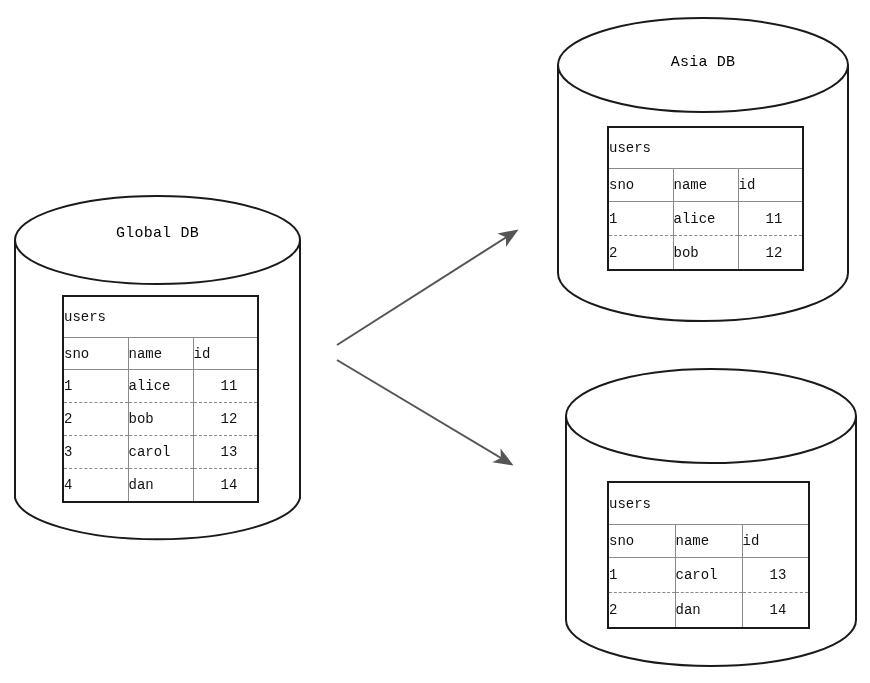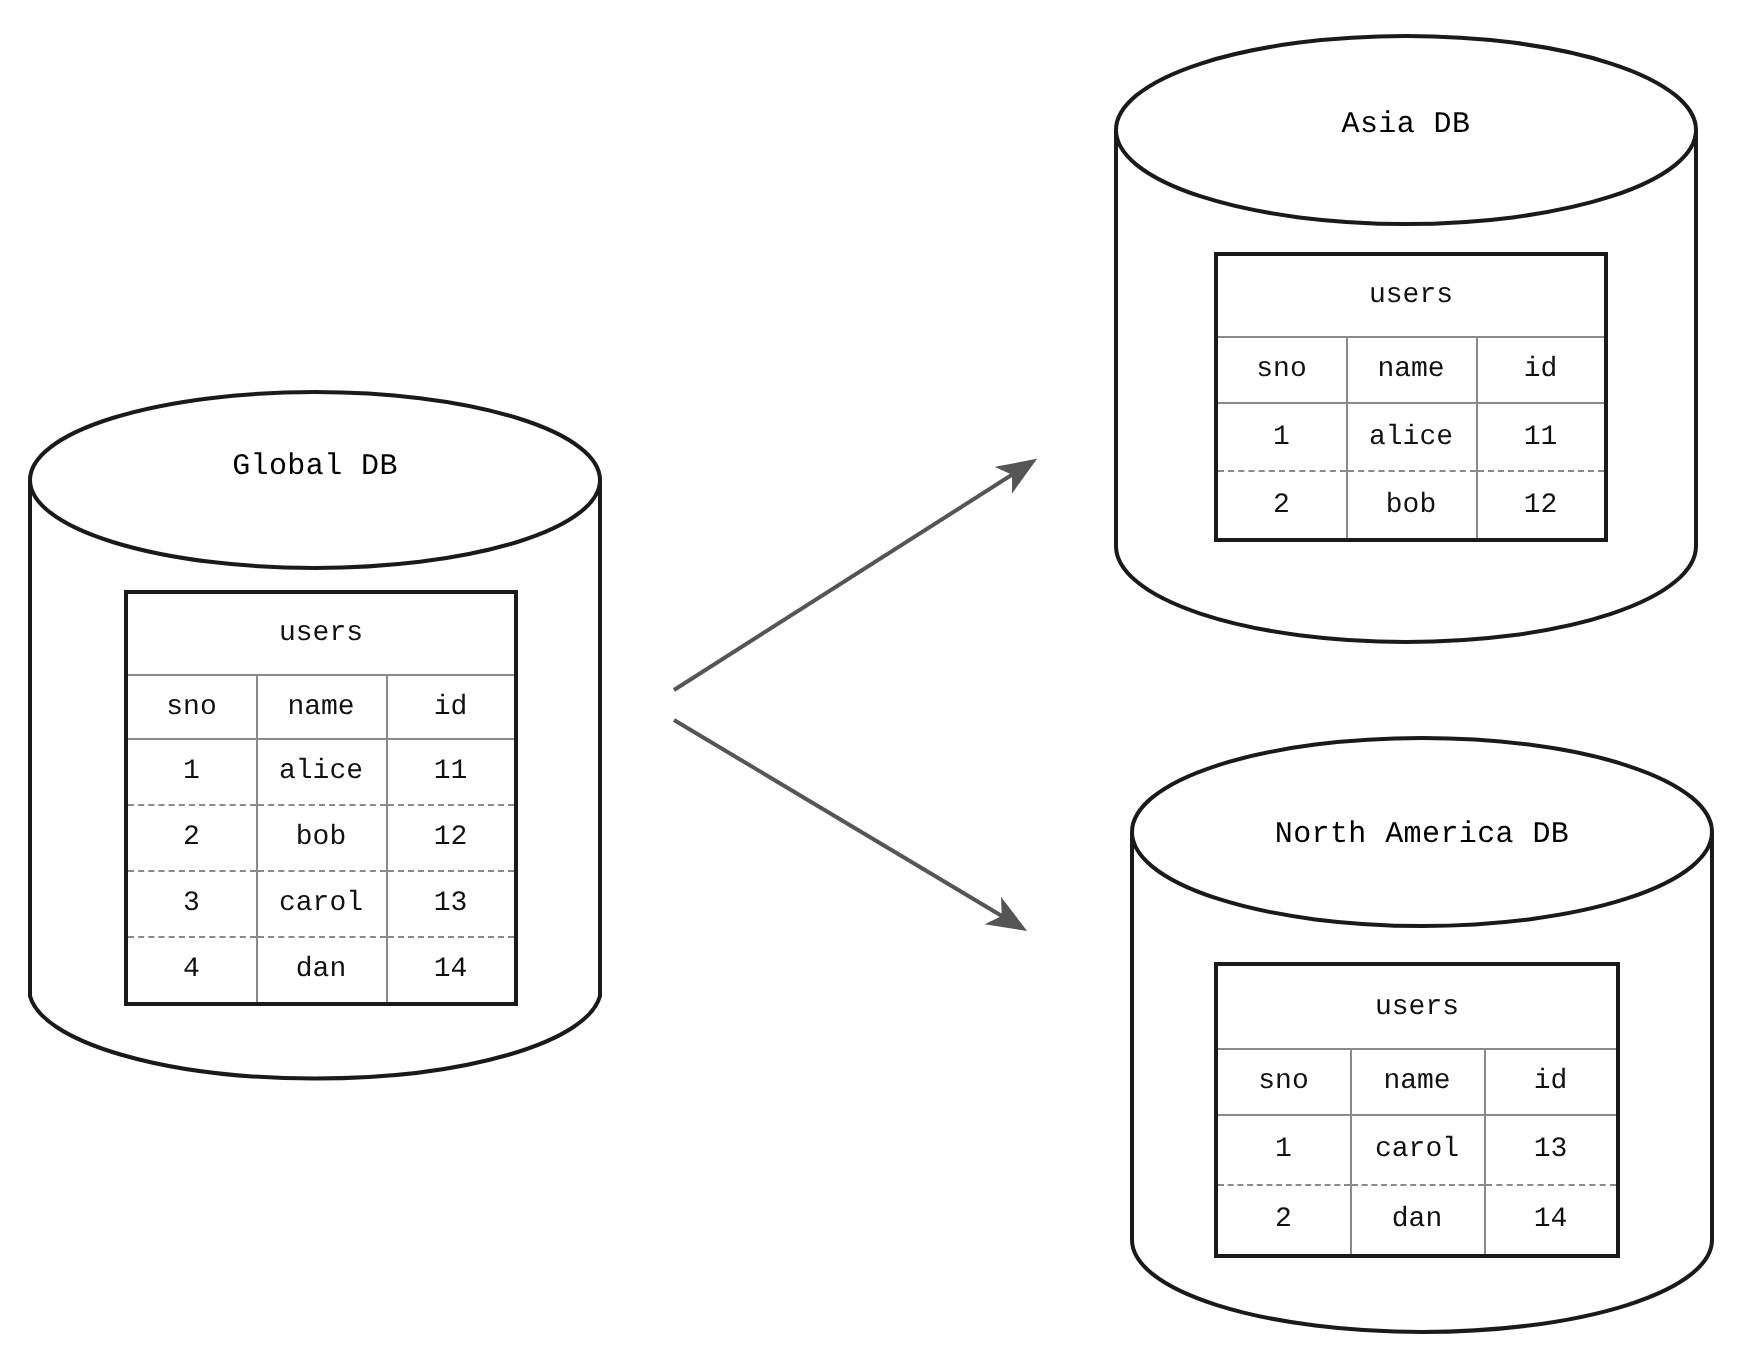--- a/index.html
+++ b/index.html
@@ -42,39 +42,39 @@
     white-space: nowrap;
   }
   .tbl {
     position: absolute;
     border-collapse: collapse;
     border: 2px solid #1a1a1a;
     background: #ffffff;
     table-layout: fixed;
   }
   .tbl td {
-    text-align: center;
+    text-align: left;
     font-size: 14px;
     color: #111;
     padding: 0;
     background: #fff;
   }
   .tbl td.tname {
     font-size: 14px;
     border-bottom: 1.3px solid #8a8a8a;
   }
   .tbl td.hdr {
     border-bottom: 1.3px solid #8a8a8a;
     border-right: 1.3px solid #8a8a8a;
   }
   .tbl td.hdr.last { border-right: none; margin-left: 48px; }
   .tbl td.cell {
     border-right: 1.3px solid #8a8a8a;
   }
-  .tbl td.cell.last { border-right: none; }
+  .tbl td.cell.last { border-right: none; padding-left: 27px; }
   .tbl tr.dashed-top > td {
     border-top: 1.3px dashed #8a8a8a;
   }
   .watermark {
     position: absolute;
     font-size: 15px;
     color: #d2d2d2;
     font-family: "DejaVu Sans", sans-serif;
     white-space: nowrap;
     user-select: none;
@@ -161,21 +161,20 @@
         </tr>
       </tbody>
     </table>
   </div>
 
   <div class="db-node" style="left:565px; top:368px; width:292px; height:300px;">
     <svg class="db-svg" width="292" height="300" viewBox="0 0 292 300">
       <path d="M 1 48 L 1 252 A 145 46 0 0 0 291 252 L 291 48" fill="#ffffff" stroke="#1a1a1a" stroke-width="2"></path>
       <ellipse cx="146" cy="48" rx="145" ry="47" fill="#ffffff" stroke="#1a1a1a" stroke-width="2"></ellipse>
     </svg>
-    <div class="db-title" style="top:41px;">North America DB</div>
 
     <table class="tbl" style="left:42px; top:113px; width:203px;">
       <tbody>
         <tr>
           <td class="tname" colspan="3" style="height:41px;">users</td>
         </tr>
         <tr>
           <td class="hdr" style="height:32px; width:58px;">sno</td>
           <td class="hdr" style="height:32px; width:85px;">name</td>
           <td class="hdr last" style="height:32px;">id</td>

